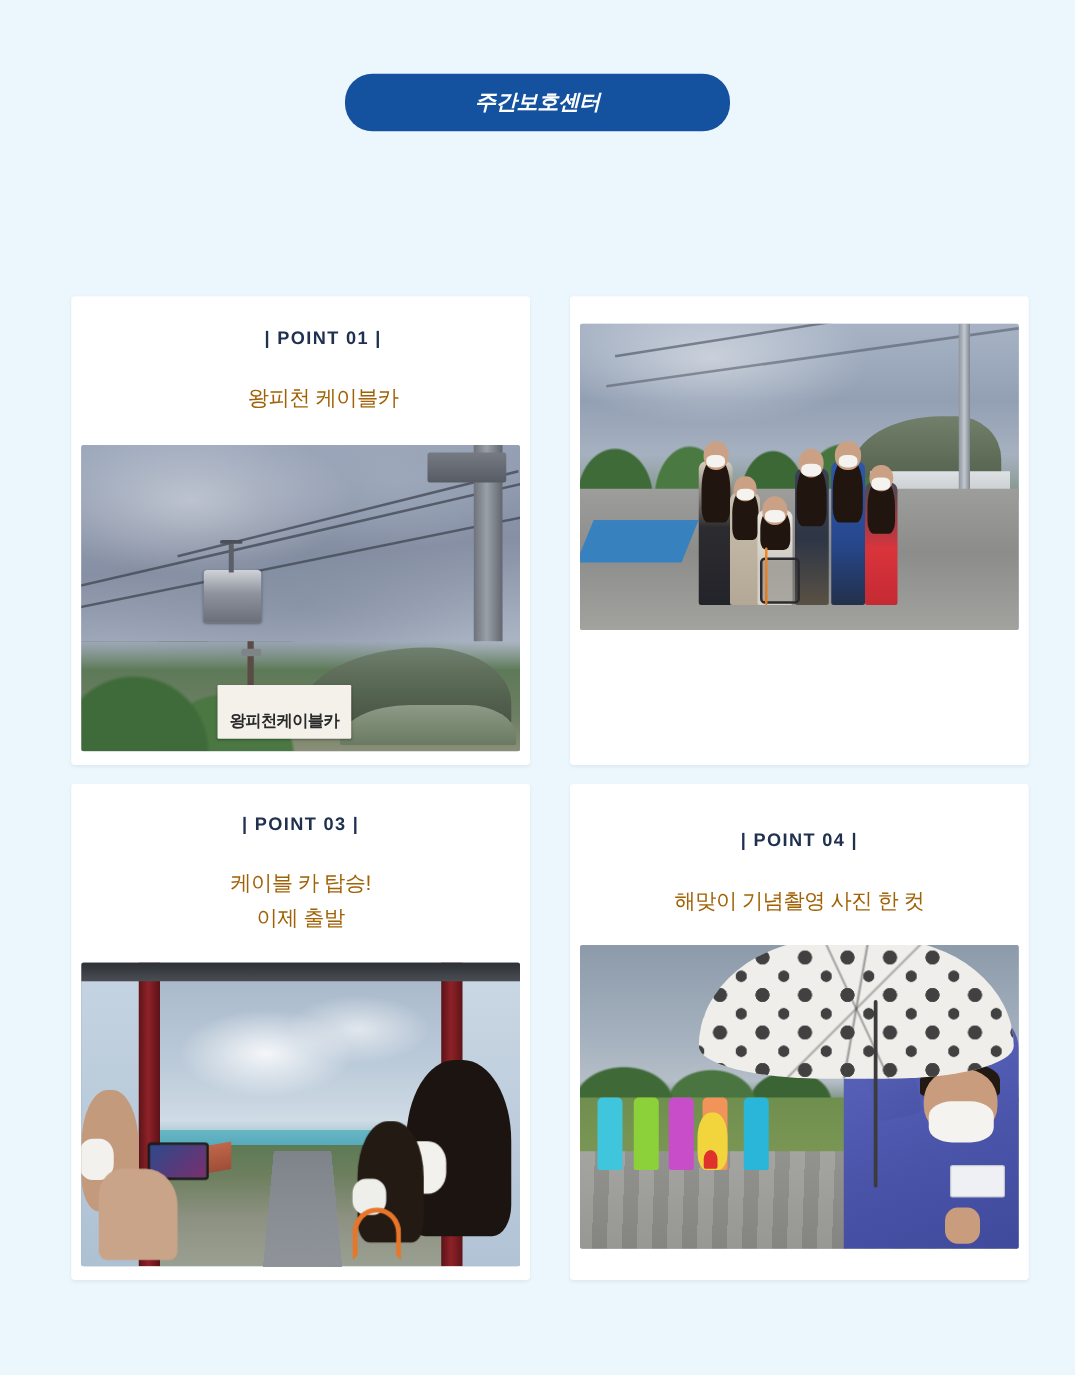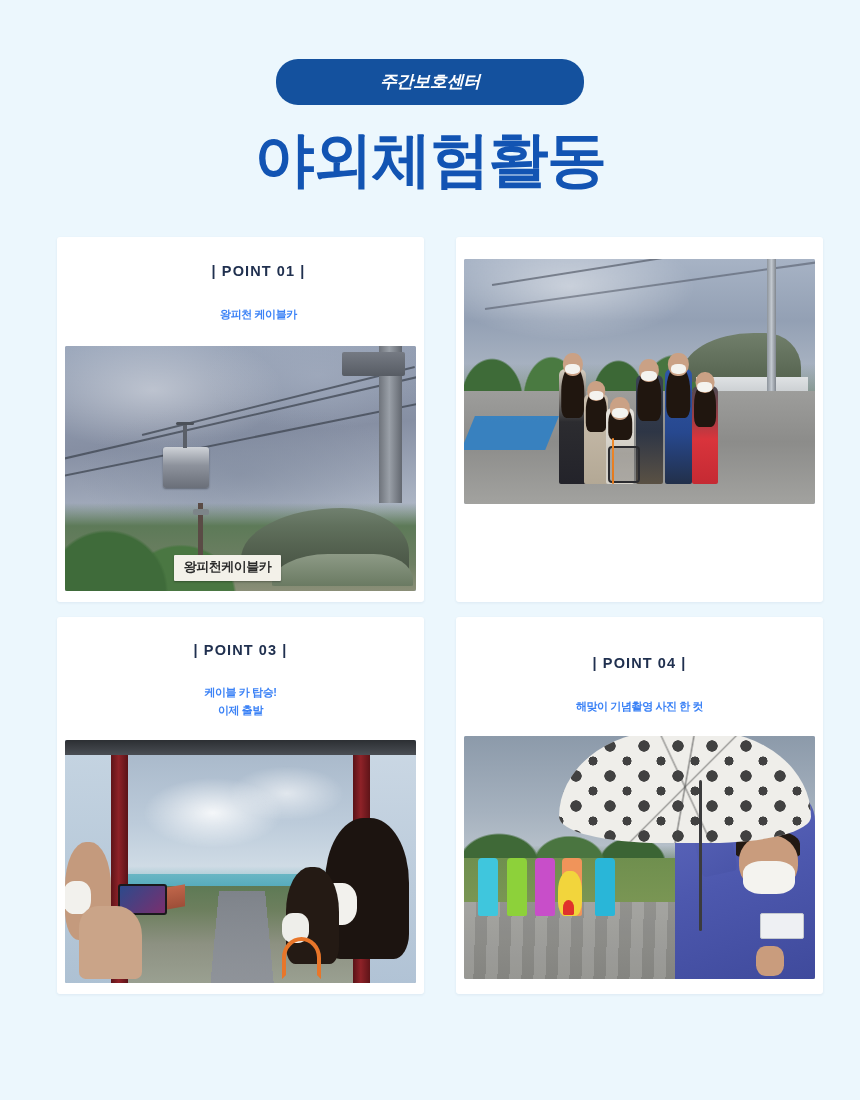--- a/index.html
+++ b/index.html
@@ -66,25 +66,25 @@
     padding: 0 12px;
   }
   .point-label {
     font-size: 14.5px;
     font-weight: 700;
     letter-spacing: 1.1px;
     color: #20304f;
     margin: 0;
   }
   .card-caption {
-    font-size: 11px;
-    font-weight: 700;
+    font-size: 17px;
+    font-weight: 400;
     letter-spacing: -0.4px;
     line-height: 1.65;
-    color: #3b82f6;
+    color: #a16207;
     margin: 0;
     white-space: pre-line;
   }
   
   .card-1 .card-head { padding-top: 26px; margin-left: 36px; }
   .card-1 .card-caption { margin-top: 26px; }
   .card-2 .card-head { padding-top: 16px; }
   .card-2 .card-caption { margin-top: 27px; }
   .card-3 .card-head { padding-top: 25px; }
   .card-3 .card-caption { margin-top: 25px; }
@@ -167,21 +167,21 @@
   .lamp1 {
     position: absolute; left: 38%; bottom: 4%; width: 1.4%; height: 32%;
     background: #5a4b45;
   }
   .lamp1::before {
     content: ""; position: absolute; left: -120%; top: 8%;
     width: 340%; height: 8%; background: #7d8589; border-radius: 2px;
   }
   .sign1 {
     position: absolute; left: 31%; bottom: 4%;
-    padding: 3px 10px 5px;
+    padding: 20px 10px 5px;
     background: #f3f1e9;
     color: #2a2a2a;
     font-size: 13px;
     font-weight: 700;
     letter-spacing: -0.5px;
     border-radius: 1px;
     box-shadow: 0 1px 2px rgba(0,0,0,.3);
     white-space: nowrap;
   }
 
@@ -435,21 +435,20 @@
   .hand4 {
     position: absolute; right: 22%; bottom: 2%; width: 20%; height: 16%;
     background: #c99c7d; border-radius: 36%;
   }
 </style>
 </head>
 <body>
 
 <div class="page-header">
   <div class="badge">주간보호센터</div>
-  <h1 class="page-title">야외체험활동</h1>
 </div>
 
 <div class="card-grid">
 
   <div class="card card-1">
     <div class="card-head">
       <p class="point-label">|  POINT 01  |</p>
       <p class="card-caption">왕피천 케이블카</p>
     </div>
     <div class="photo-wrap">

